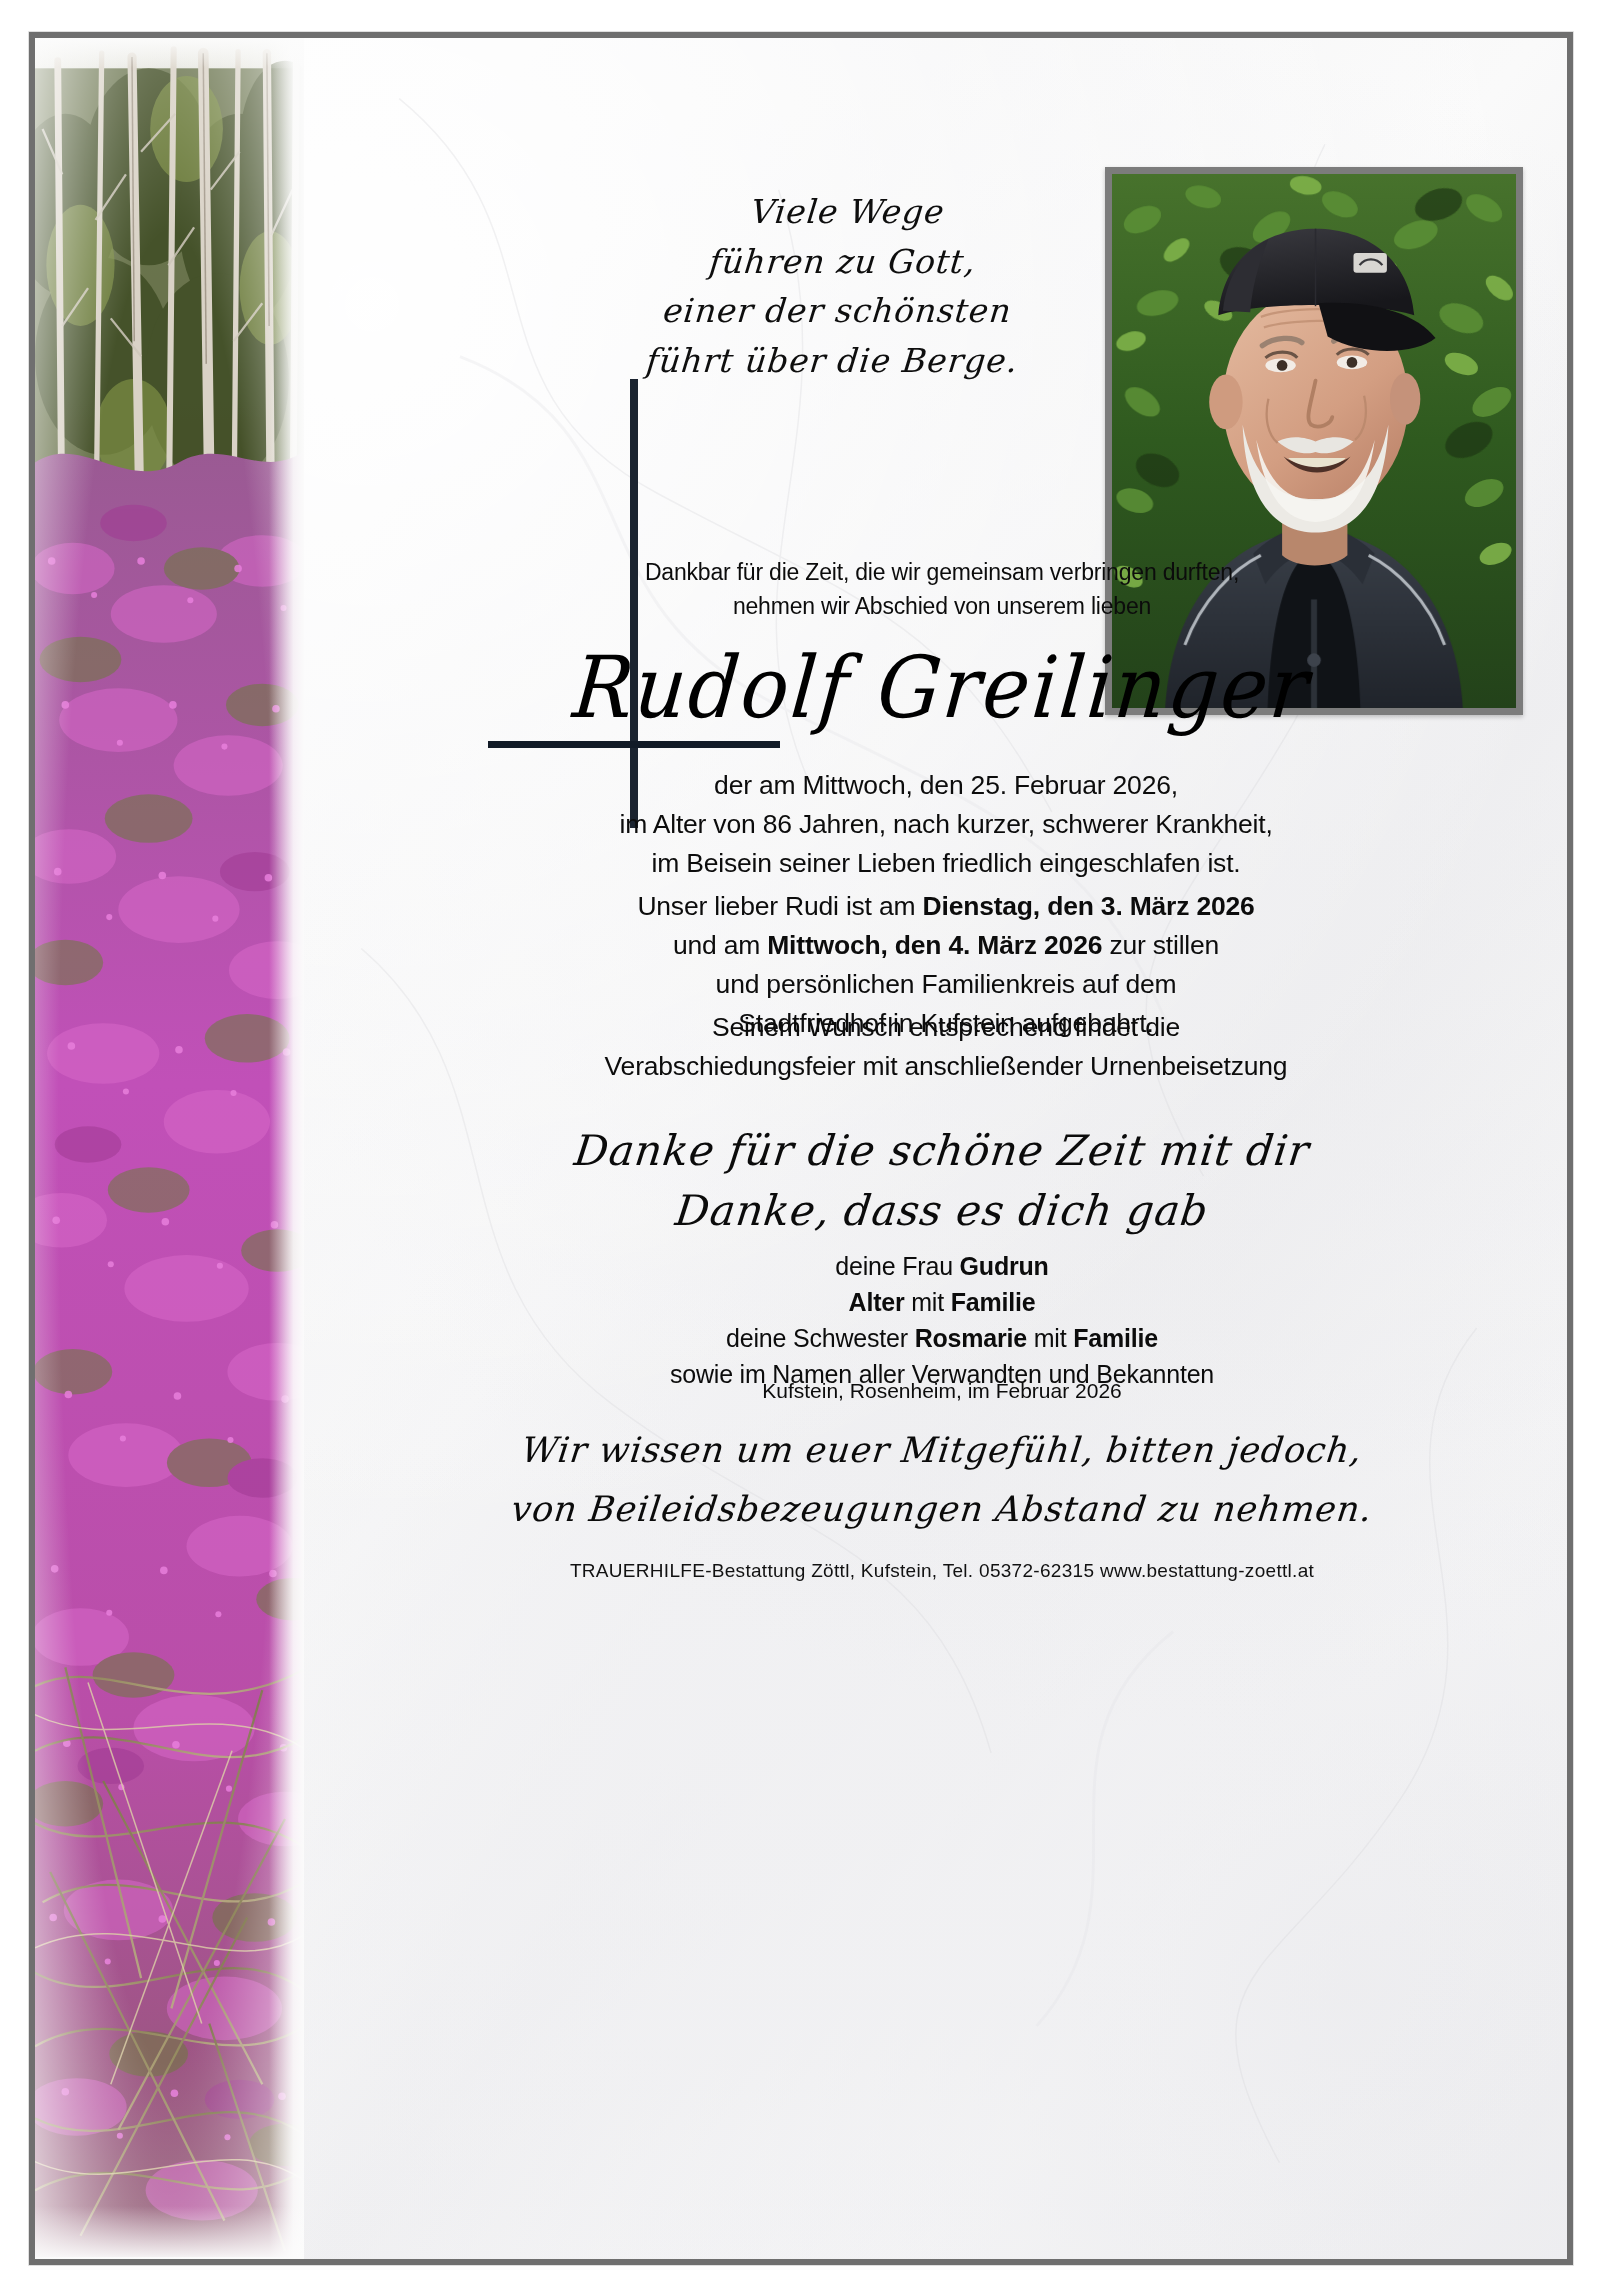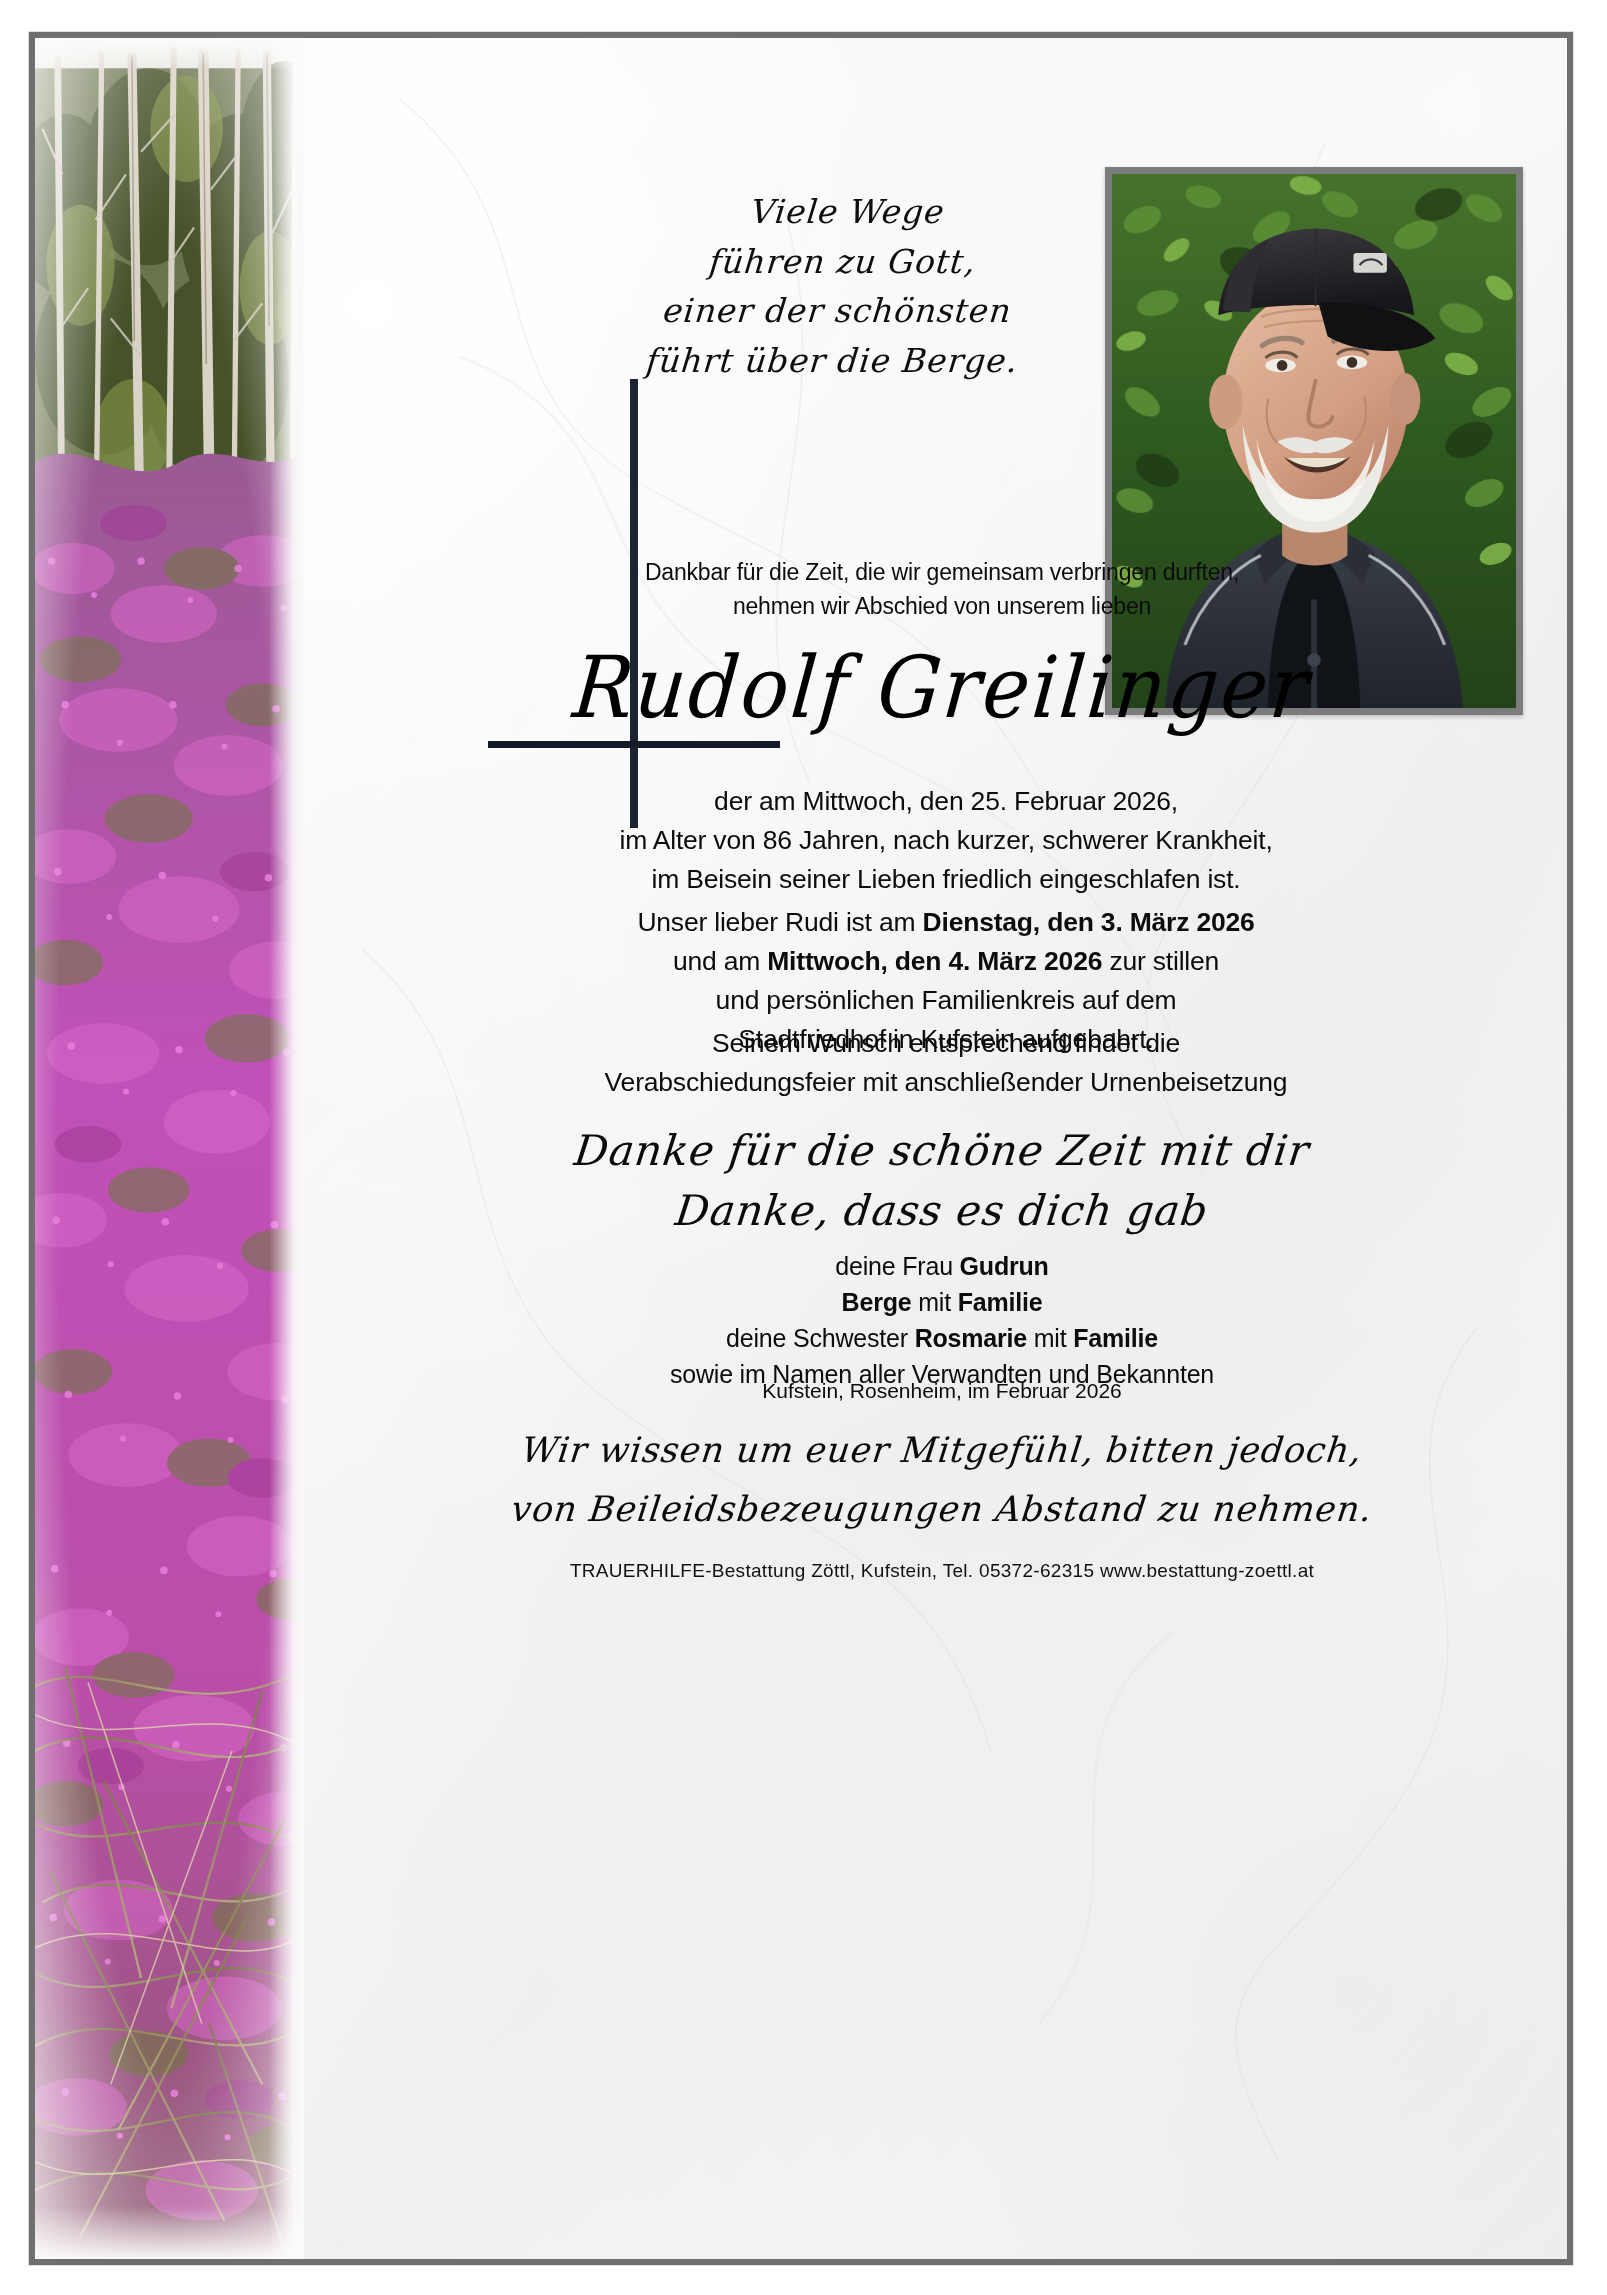--- a/index.html
+++ b/index.html
@@ -92,21 +92,21 @@
     position:absolute;left:0;right:0;top:611px;
     font-family:"DejaVu Serif",serif;
     font-style:italic;font-weight:400;
     font-size:79px;line-height:1;
     letter-spacing:2.3px;color:#000;
     transform:skewX(-5deg) scaleY(1.08);
   }
 
   .block{
     position:absolute;left:8px;right:0;
-    font-size:26.5px;line-height:1.47;letter-spacing:-0.2px;margin-top:16px;
+    font-size:26.5px;line-height:1.47;letter-spacing:-0.2px;
   }
   .block div{white-space:nowrap;}
   #p-death{top:728px;}
   #p-lay{top:849px;}
   #p-cer{top:970px;}
 
   .danke{
     position:absolute;left:0;right:0;
     font-family:"DejaVu Serif",serif;font-style:italic;
     font-size:42px;line-height:1.1;letter-spacing:0.8px;color:#0b0b0b;
@@ -529,21 +529,21 @@
       <div class="txt block" id="p-cer">
         <div>Seinem Wunsch entsprechend findet die</div>
         <div>Verabschiedungsfeier mit anschließender Urnenbeisetzung</div>
       </div>
 
       <div class="txt danke" id="danke1">Danke für die schöne Zeit mit dir</div>
       <div class="txt danke" id="danke2">Danke, dass es dich gab</div>
 
       <div class="txt family">
         <div><span>deine Frau </span><b>Gudrun</b></div>
-        <div><b>Berge</b><span> mit </span><b>Familie</b></div>
+        <div><b>Alter</b><span> mit </span><b>Familie</b></div>
         <div><span>deine Schwester </span><b>Rosmarie</b><span> mit </span><b>Familie</b></div>
         <div>sowie im Namen aller Verwandten und Bekannten</div>
       </div>
 
       <div class="txt place">Kufstein, Rosenheim, im Februar 2026</div>
 
       <div class="txt closing" id="close1">Wir wissen um euer Mitgefühl, bitten jedoch,</div>
       <div class="txt closing" id="close2">von Beileidsbezeugungen Abstand zu nehmen.</div>
 
       <div class="txt" id="footer">TRAUERHILFE-Bestattung Zöttl, Kufstein, Tel. 05372-62315 www.bestattung-zoettl.at</div>

